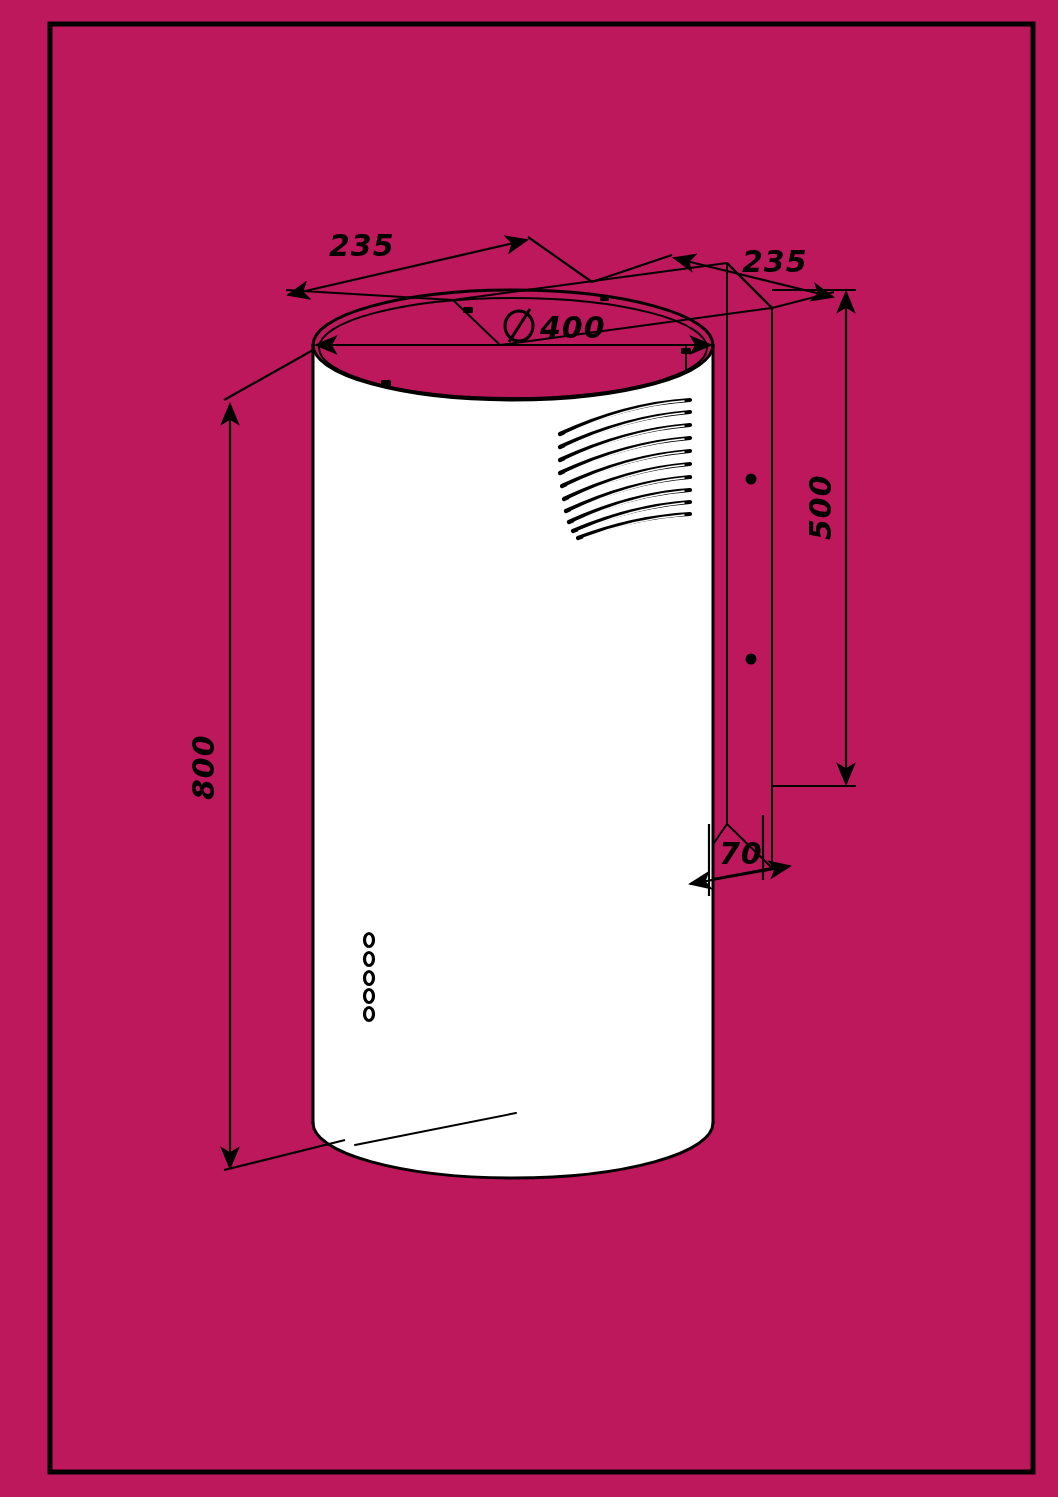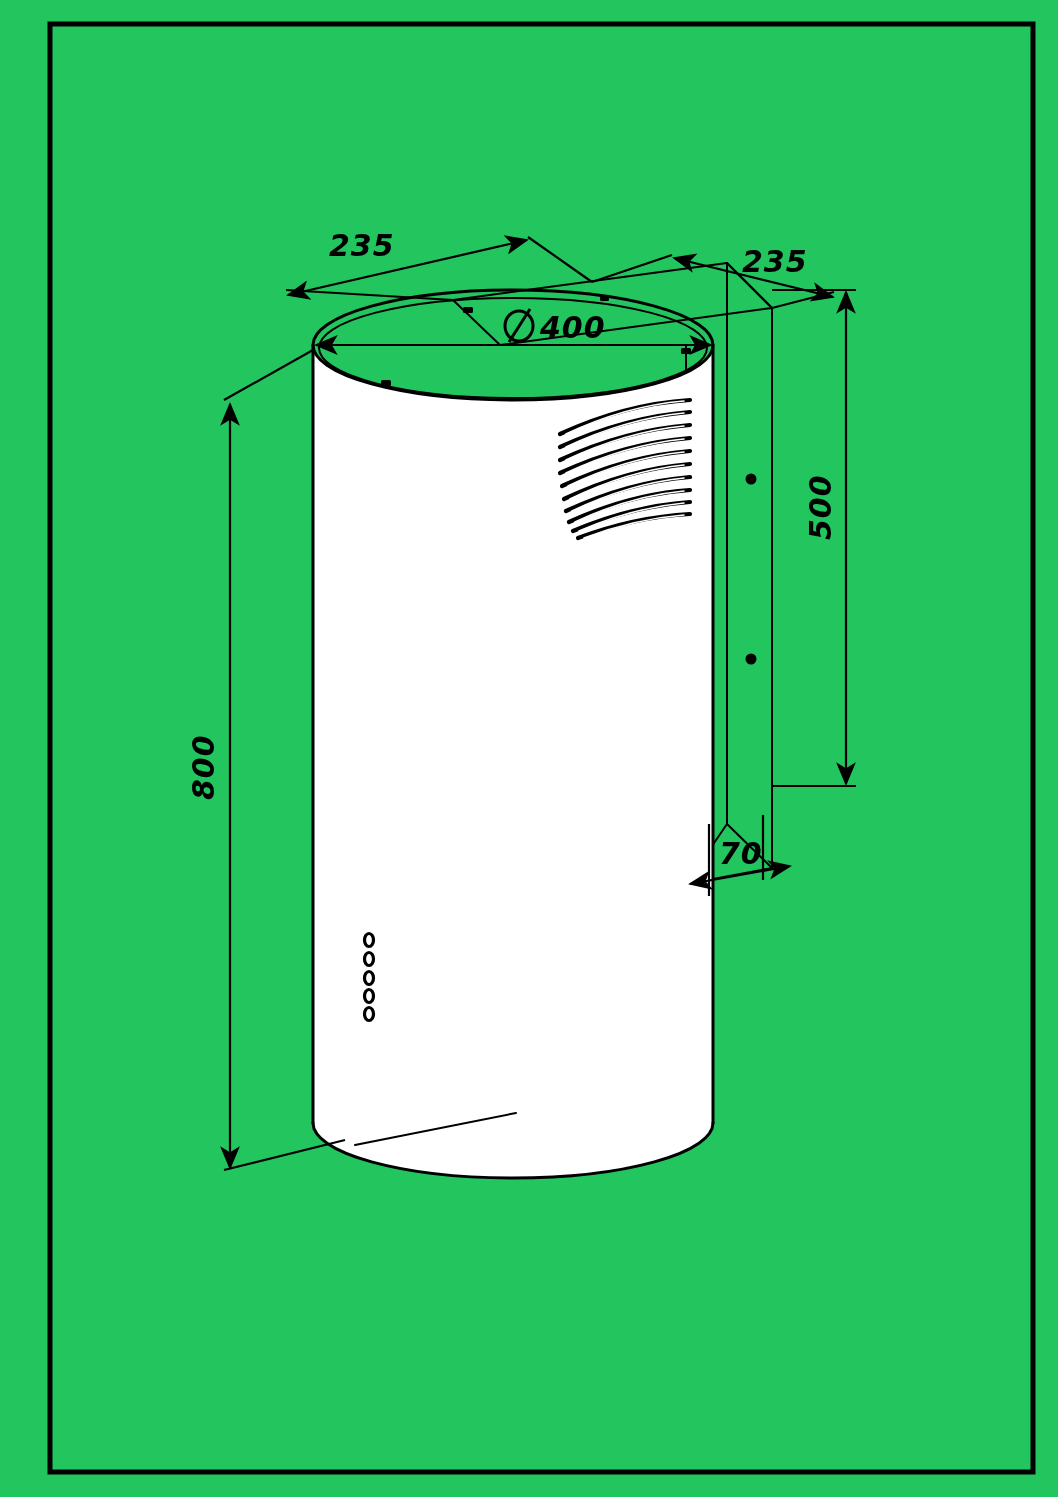--- a/index.html
+++ b/index.html
@@ -10,21 +10,21 @@
   body {
     width: 1058px;
     height: 1497px;
     font-family: "Liberation Sans", sans-serif;
     overflow: hidden;
   }
   #drawing-sheet {
     position: relative;
     width: 1058px;
     height: 1497px;
-    background: #22c55e;
+    background: #be185d;
   }
   svg.sheet-svg {
     display: block;
     width: 1058px;
     height: 1497px;
   }
   .dim-text {
     font-family: "DejaVu Sans", sans-serif;
     font-style: italic;
     font-weight: bold;

